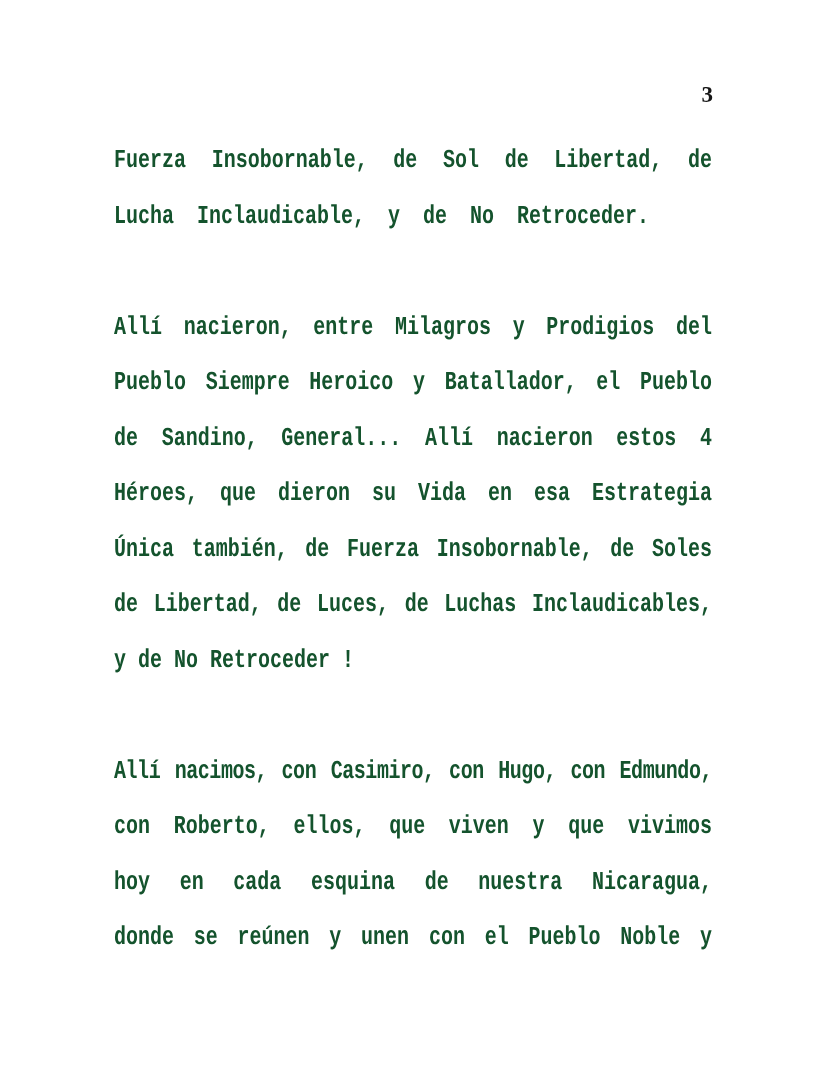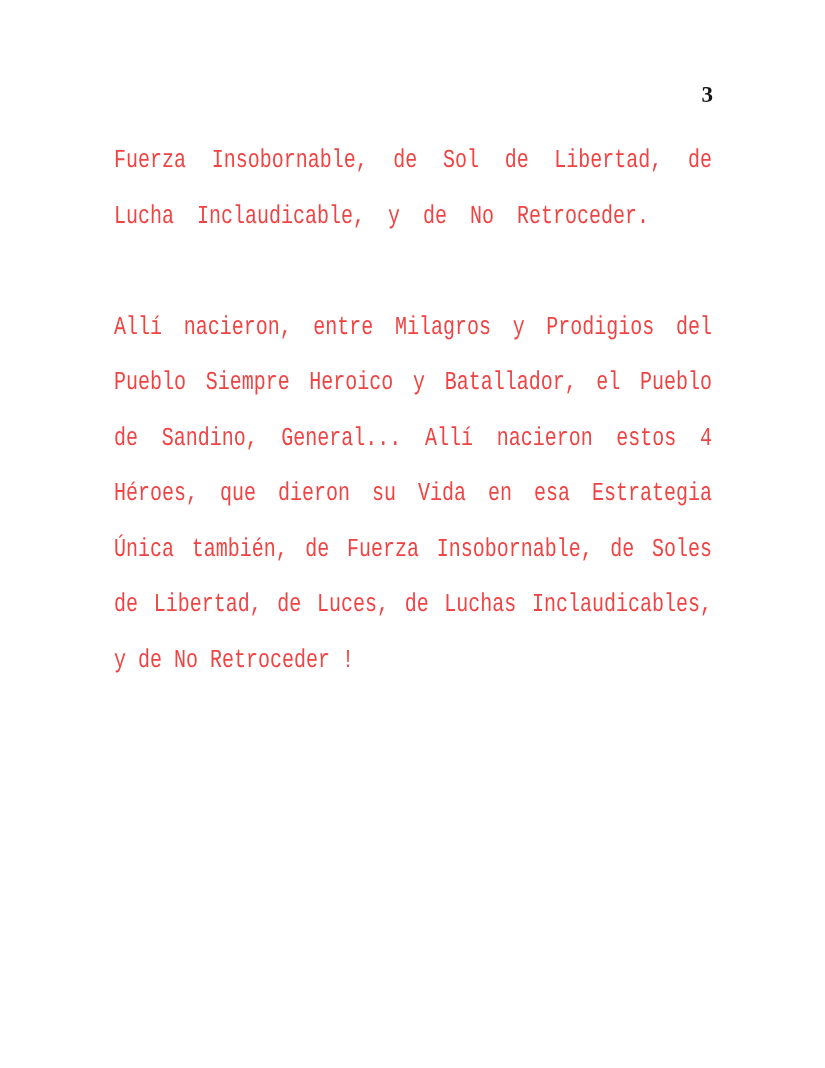--- a/index.html
+++ b/index.html
@@ -22,22 +22,22 @@
     font-family: "Liberation Serif", "DejaVu Serif", serif;
     font-weight: 700;
     font-size: 23px;
     color: #161616;
   }
   .content {
     position: absolute;
     left: 114px;
     top: 134px;
     width: 598px;
-    color: #ef4444;
-    font-weight: 400;
+    color: #14532d;
+    font-weight: 700;
     font-size: 20px;
   }
   .paragraph {
     margin: 0 0 55.5px 0;
   }
   .line {
     height: 55.5px;
     line-height: 55.5px;
     transform: scaleY(1.3);
     text-rendering: geometricPrecision;
@@ -71,14 +71,20 @@
       </div>
       <div class="paragraph">
         <div class="line justify">Allí nacieron, entre Milagros y Prodigios del</div>
         <div class="line justify">Pueblo Siempre Heroico y Batallador, el Pueblo</div>
         <div class="line justify">de Sandino, General... Allí nacieron estos 4</div>
         <div class="line justify">Héroes, que dieron su Vida en esa Estrategia</div>
         <div class="line justify">Única también, de Fuerza Insobornable, de Soles</div>
         <div class="line justify">de Libertad, de Luces, de Luchas Inclaudicables,</div>
         <div class="line natural">y de No Retroceder !</div>
       </div>
+      <div class="paragraph">
+        <div class="line tight">Allí nacimos, con Casimiro, con Hugo, con Edmundo,</div>
+        <div class="line justify">con Roberto, ellos, que viven y que vivimos</div>
+        <div class="line justify">hoy en cada esquina de nuestra Nicaragua,</div>
+        <div class="line justify">donde se reúnen y unen con el Pueblo Noble y</div>
+      </div>
     </div>
 </div>
 
 </body></html>

